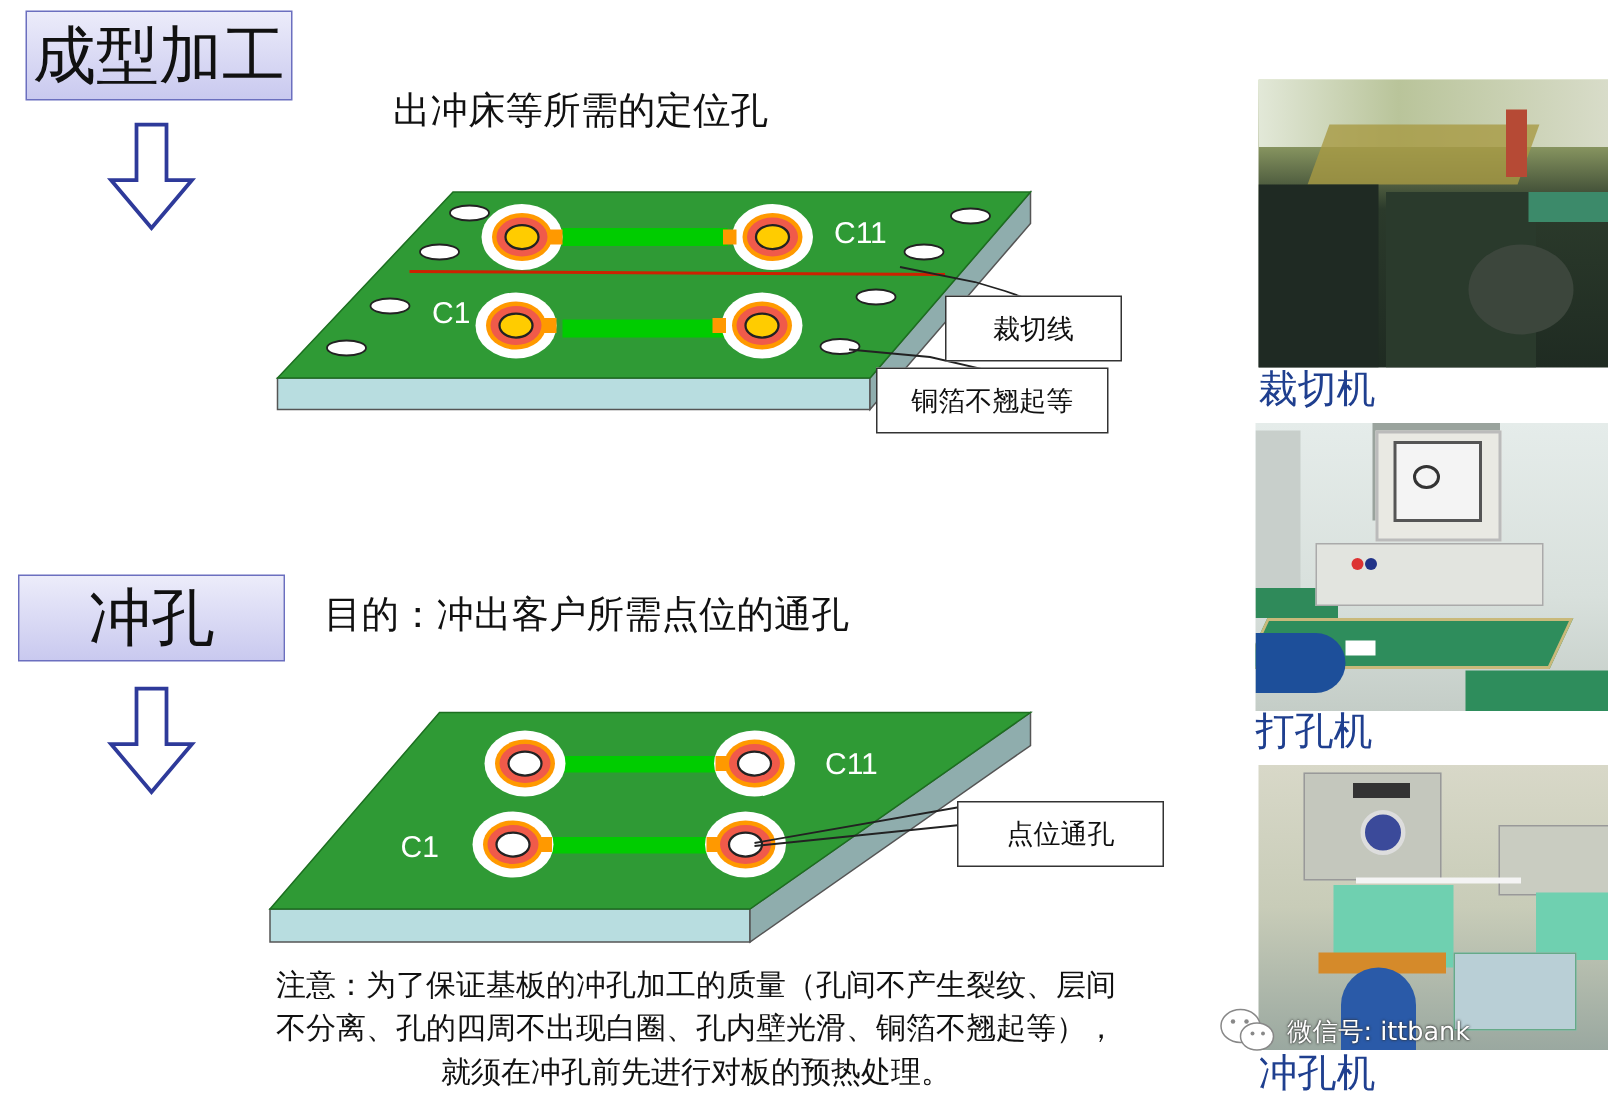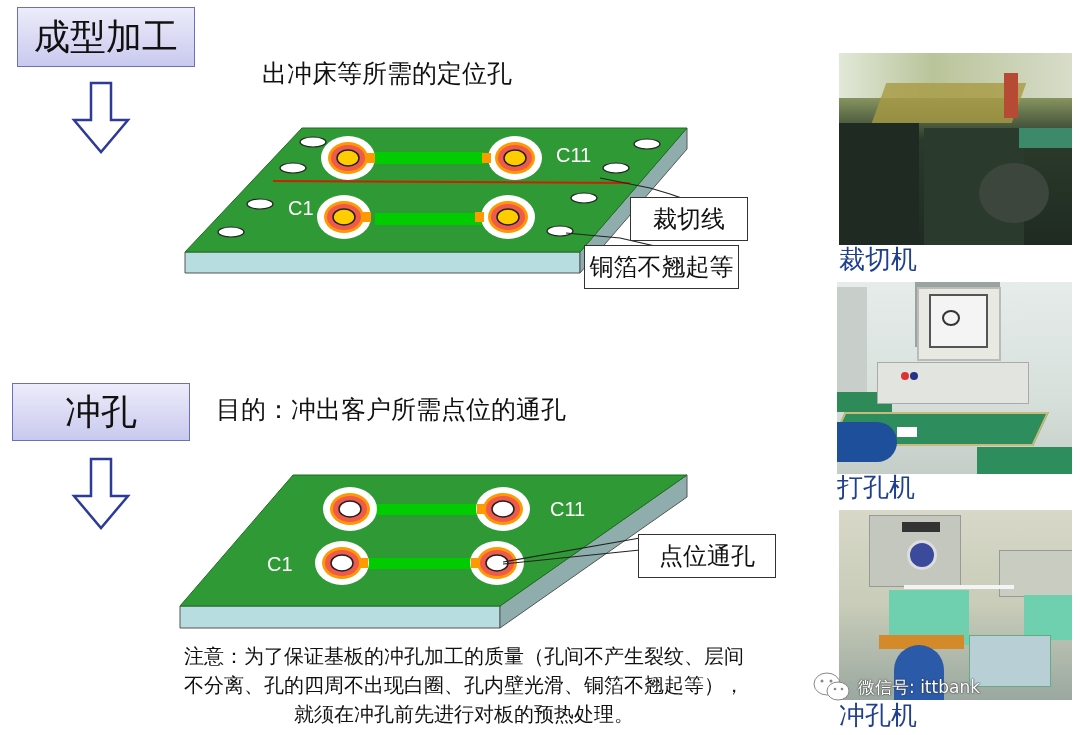--- a/index.html
+++ b/index.html
@@ -1,20 +1,20 @@
 <!DOCTYPE html>
 <html><head>
 <meta charset="utf-8">
 <style>
   html,body{margin:0;padding:0;background:#fff;}
   body{width:1080px;height:735px;position:relative;overflow:hidden;font-family:"DejaVu Sans","Liberation Sans",sans-serif;color:#111;}
   .abs{position:absolute;}
-  .stage-box{position:absolute;background:linear-gradient(#ececfa,#c9c9ef);border:1.5px solid #6b6fbf;box-sizing:border-box;display:flex;align-items:center;justify-content:center;font-size:36px;color:#111;}
+  .stage-box{position:absolute;background:linear-gradient(#ececfa,#c9c9ef);border:1.5px solid #6b6fbf;box-sizing:border-box;display:flex;align-items:center;justify-content:center;font-size:42px;color:#111;}
   .purpose{position:absolute;font-size:25px;line-height:34px;color:#111;}
-  .callout{position:absolute;background:#fff;border:1.3px solid #333;box-sizing:border-box;font-size:24px;display:flex;align-items:center;justify-content:center;color:#111;text-align:right;}
+  .callout{position:absolute;background:#fff;border:1.3px solid #333;box-sizing:border-box;font-size:18px;display:flex;align-items:center;justify-content:center;color:#111;text-align:right;}
   .photo{position:absolute;overflow:hidden;}
   .caption{position:absolute;font-size:26px;color:#1f3f8f;}
   .note{position:absolute;font-size:20px;line-height:29px;color:#111;text-align:center;}
   .watermark{position:absolute;font-size:17px;color:#fff;text-shadow:0 0 2px #333,0 0 1px #333;display:flex;align-items:center;gap:6px;}
   svg text{font-family:"Liberation Sans",sans-serif;}
 </style>
 </head>
 <body>
 
 <div class="stage-box" style="left:17px;top:7px;width:178px;height:60px;">

